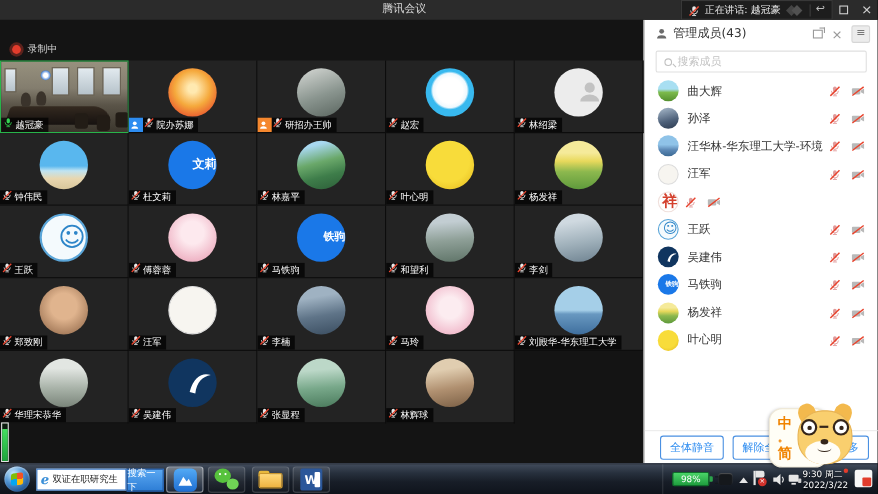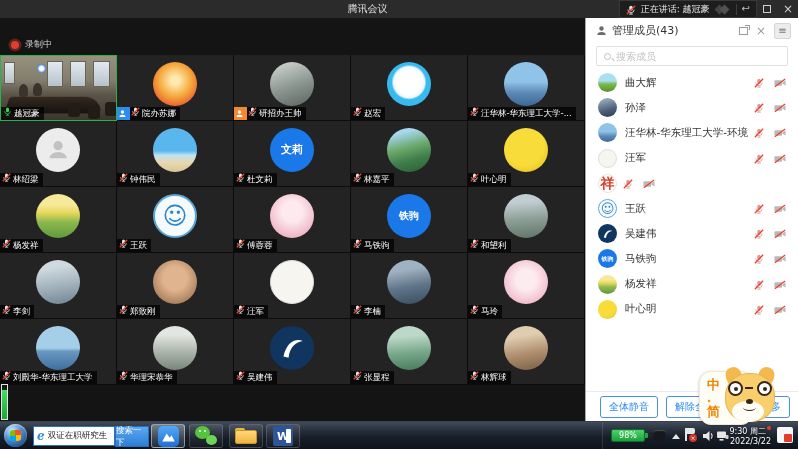--- a/index.html
+++ b/index.html
@@ -21,21 +21,21 @@
   .wb-close { right:0; font-size:12px; }
 
   
   .video-area { position:absolute; left:0; top:18px; width:585px; height:403px; background:#141414; }
   .rec { position:absolute; left:11px; top:20px; display:flex; align-items:center; gap:6px; }
   .rec-dot { width:8px; height:8px; border-radius:50%; background:#e23c2c; box-shadow:0 0 0 2.5px rgba(226,60,44,.35); }
   .rec-label { font-size:9px; color:#cfcfcf; }
   .grid { position:absolute; left:0; top:37px; width:585px; height:330px; display:flex; flex-wrap:wrap; }
   .tile { position:relative; width:117px; height:66px; background:#232323; border-right:1px solid #0c0c0c; border-bottom:1px solid #0c0c0c; display:flex; align-items:center; justify-content:center; overflow:hidden; }
   .tile.active { border:1px solid #28b44a; }
-  .avatar { border-radius:50%; display:flex; align-items:center; justify-content:center; overflow:hidden; flex:none; }
+  .avatar { border-radius:50%; display:flex; align-items:center; justify-content:flex-end; overflow:hidden; flex:none; }
   .av44 { width:44px; height:44px; margin-bottom:8px; }
   .av19 { width:19px; height:19px; }
   .avatar span { font-weight:bold; line-height:1; }
   .namebar { position:absolute; left:0; bottom:0; max-width:100%; display:flex; align-items:flex-end; background:rgba(0,0,0,.72); height:13px; padding:0 4px 0 2px; }
   .namebar .nm { color:#fff; font-size:8.5px; white-space:nowrap; overflow:hidden; }
   .badge { width:13px; height:13px; display:flex; align-items:center; justify-content:center; margin:0 1px 0 -2px; flex:none; }
   .namebar svg { flex:none; margin-right:2px; }
 
   
   .room { position:absolute; inset:0; background:linear-gradient(180deg,#97917e 0%,#837d6e 38%,#5a5448 62%,#3b362d 100%); }
@@ -226,33 +226,20 @@
                 <rect x="4" y="0.8" width="4" height="6.2" rx="2" fill="#e8e8e8"></rect>
                 <path d="M2.2 5.5a3.8 3.8 0 0 0 7.6 0" fill="none" stroke="#e8e8e8" stroke-width="1"></path>
                 <line x1="6" y1="9.3" x2="6" y2="10.6" stroke="#e8e8e8" stroke-width="1"></line>
                 <line x1="3.8" y1="11" x2="8.2" y2="11" stroke="#e8e8e8" stroke-width="1"></line>
                 <line x1="1" y1="11" x2="11" y2="1" stroke="#e8452f" stroke-width="1.6"></line>
               </svg></span>
             <span class="nm">赵宏</span>
           </div>
         </div>
         <div class="tile">
-          <div class="avatar av44" style="background: linear-gradient(rgb(143, 195, 232) 45%, rgb(92, 136, 181) 70%, rgb(60, 106, 148));"></div>
-          <div class="namebar">
-            <span><svg viewBox="0 0 12 12" width="9" height="9">
-                <rect x="4" y="0.8" width="4" height="6.2" rx="2" fill="#e8e8e8"></rect>
-                <path d="M2.2 5.5a3.8 3.8 0 0 0 7.6 0" fill="none" stroke="#e8e8e8" stroke-width="1"></path>
-                <line x1="6" y1="9.3" x2="6" y2="10.6" stroke="#e8e8e8" stroke-width="1"></line>
-                <line x1="3.8" y1="11" x2="8.2" y2="11" stroke="#e8e8e8" stroke-width="1"></line>
-                <line x1="1" y1="11" x2="11" y2="1" stroke="#e8452f" stroke-width="1.6"></line>
-              </svg></span>
-            <span class="nm">汪华林-华东理工大学-...</span>
-          </div>
-        </div>
-        <div class="tile">
           <div class="avatar av44" style="background: rgb(236, 236, 236);">
             <svg class="p-sil" viewBox="0 0 24 24">
               <circle cx="12" cy="8.6" r="4.6" fill="#c2c2c2"></circle>
               <path d="M3.5 21a8.5 6.2 0 0 1 17 0z" fill="#c2c2c2"></path>
             </svg>
           </div>
           <div class="namebar">
             <span><svg viewBox="0 0 12 12" width="9" height="9">
                 <rect x="4" y="0.8" width="4" height="6.2" rx="2" fill="#e8e8e8"></rect>
                 <path d="M2.2 5.5a3.8 3.8 0 0 0 7.6 0" fill="none" stroke="#e8e8e8" stroke-width="1"></path>

